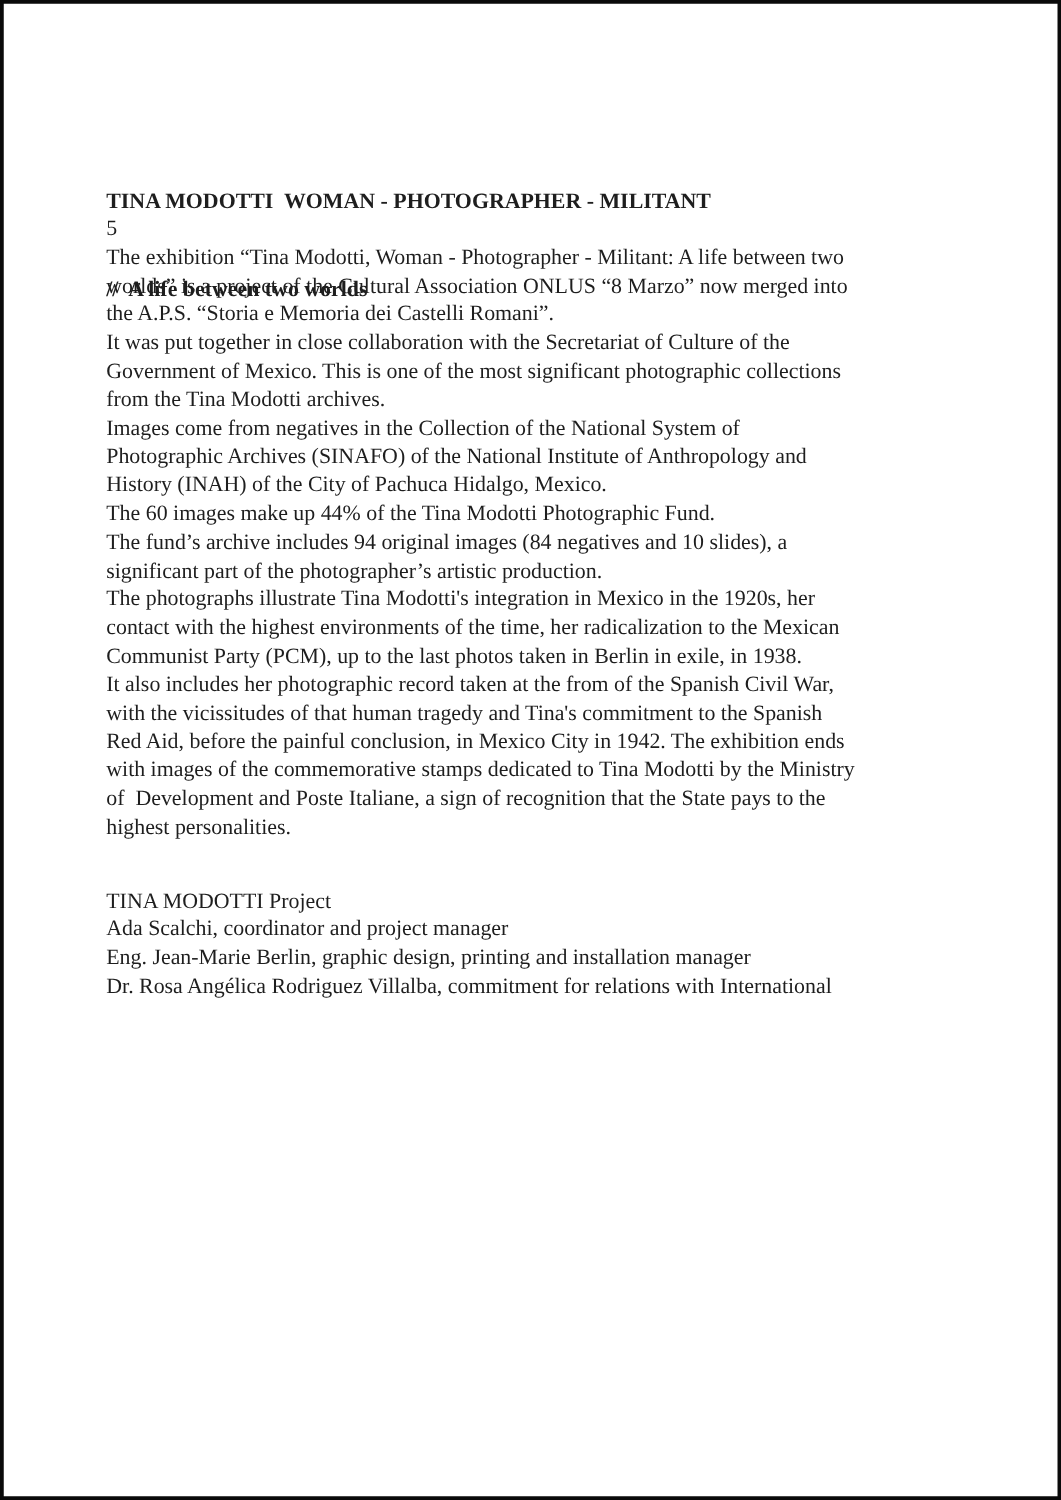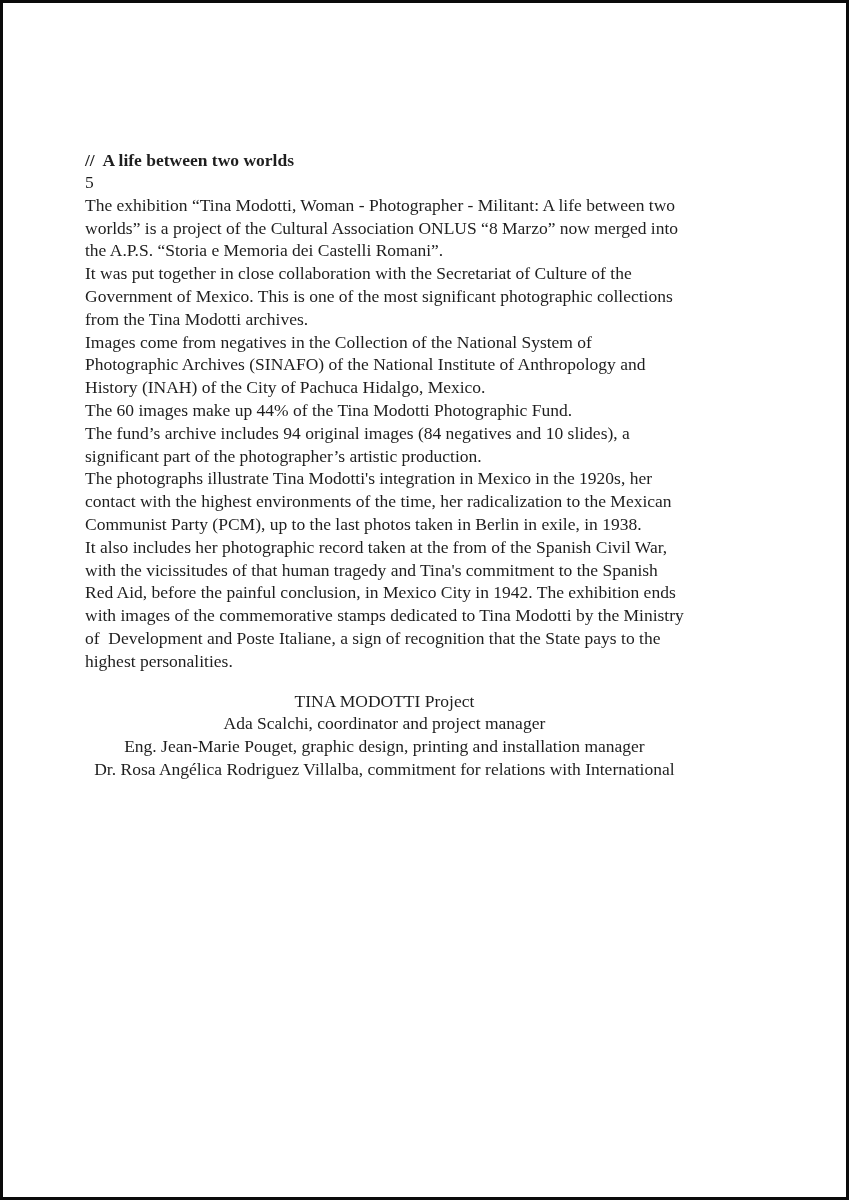--- a/index.html
+++ b/index.html
@@ -34,29 +34,29 @@
     font-size: 17.5px;
     line-height: 22.8px;
   }
   .line {
     white-space: pre;
   }
   .page-number {
     white-space: pre;
   }
   .credits {
-    margin-top: 17px;
-    text-align: center;
+    margin-top: 36px;
   }
 </style>
 </head>
 <body>
 
 <div class="page">
   <div class="heading">
+    <div class="line">TINA MODOTTI  WOMAN - PHOTOGRAPHER - MILITANT</div>
     <div class="line">//  A life between two worlds</div>
   </div>
   <div class="bodytext">
     <div class="page-number">5</div>
     <div>
         <div class="line">The exhibition “Tina Modotti, Woman - Photographer - Militant: A life between two</div>
         <div class="line">worlds” is a project of the Cultural Association ONLUS “8 Marzo” now merged into</div>
         <div class="line">the A.P.S. “Storia e Memoria dei Castelli Romani”.</div>
         <div class="line">It was put together in close collaboration with the Secretariat of Culture of the</div>
         <div class="line">Government of Mexico. This is one of the most significant photographic collections</div>
@@ -73,17 +73,17 @@
         <div class="line">It also includes her photographic record taken at the from of the Spanish Civil War,</div>
         <div class="line">with the vicissitudes of that human tragedy and Tina's commitment to the Spanish</div>
         <div class="line">Red Aid, before the painful conclusion, in Mexico City in 1942. The exhibition ends</div>
         <div class="line">with images of the commemorative stamps dedicated to Tina Modotti by the Ministry</div>
         <div class="line">of  Development and Poste Italiane, a sign of recognition that the State pays to the</div>
         <div class="line">highest personalities.</div>
       </div>
     <div class="credits">
         <div class="line">TINA MODOTTI Project</div>
         <div class="line">Ada Scalchi, coordinator and project manager</div>
-        <div class="line">Eng. Jean-Marie Pouget, graphic design, printing and installation manager</div>
+        <div class="line">Eng. Jean-Marie Berlin, graphic design, printing and installation manager</div>
         <div class="line">Dr. Rosa Angélica Rodriguez Villalba, commitment for relations with International</div>
       </div>
   </div>
 </div>
 
 </body></html>

